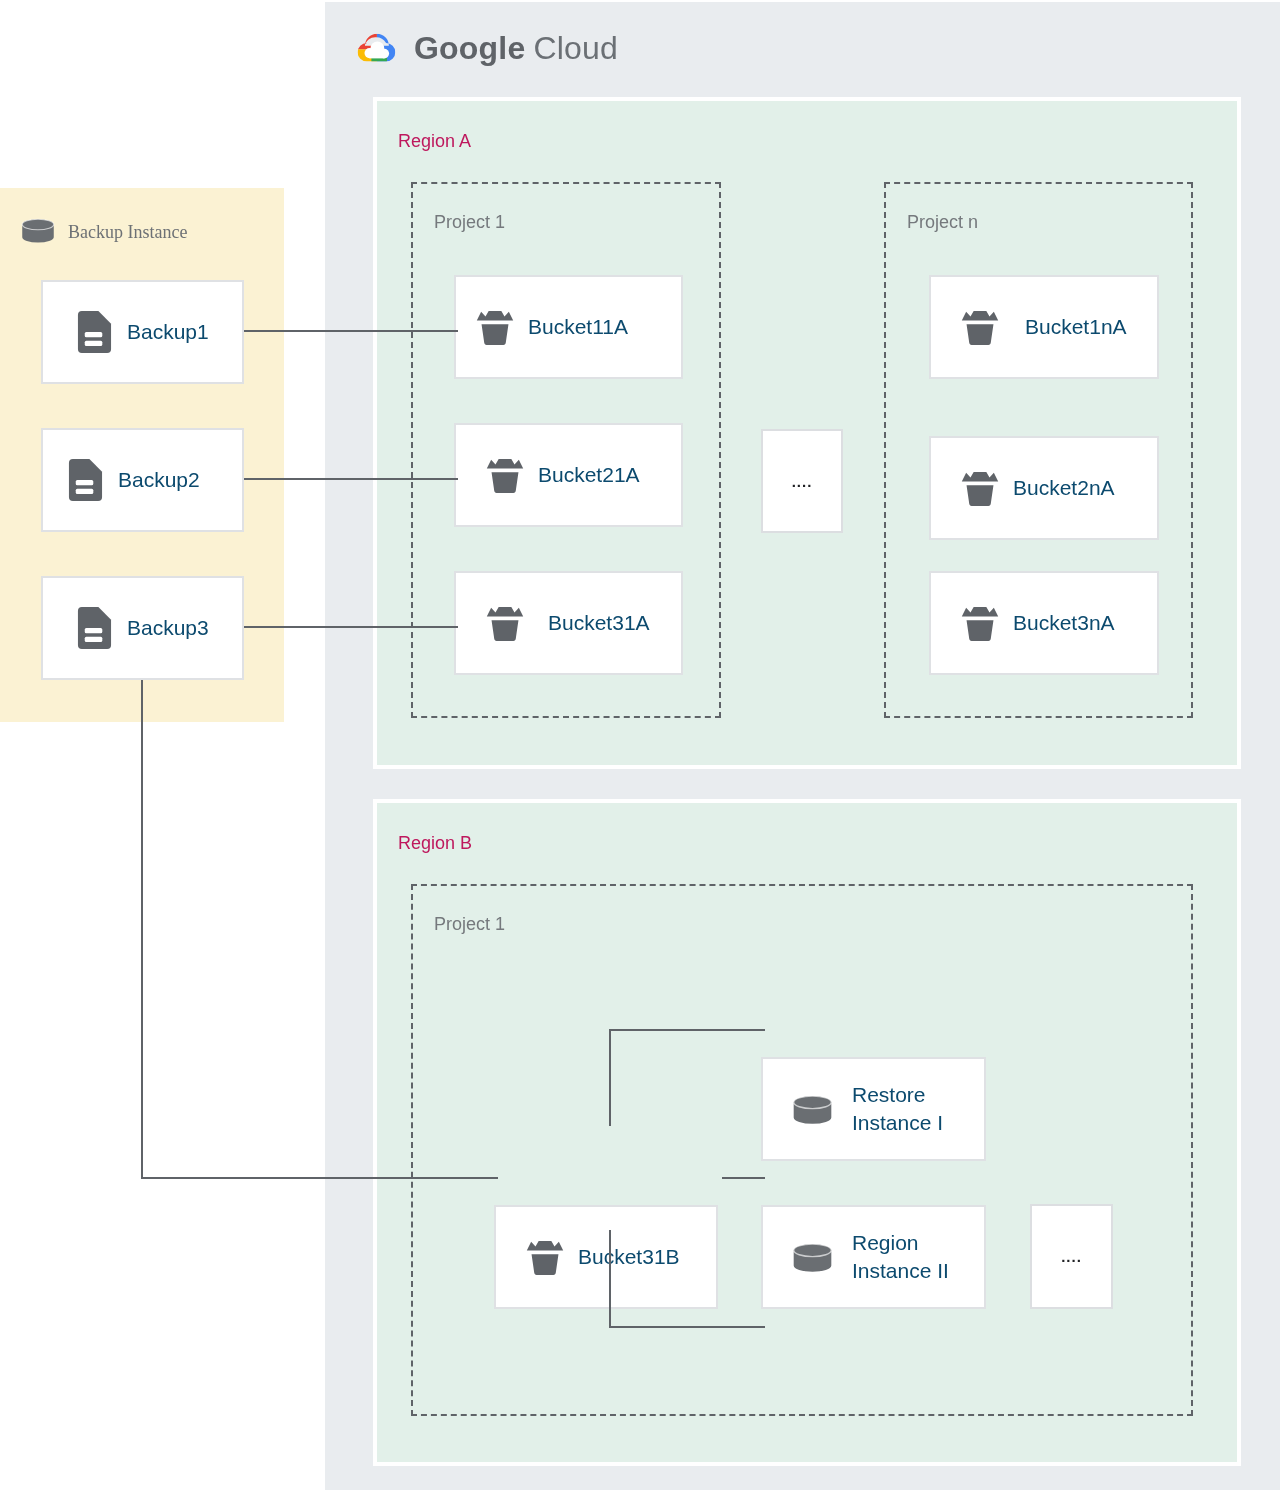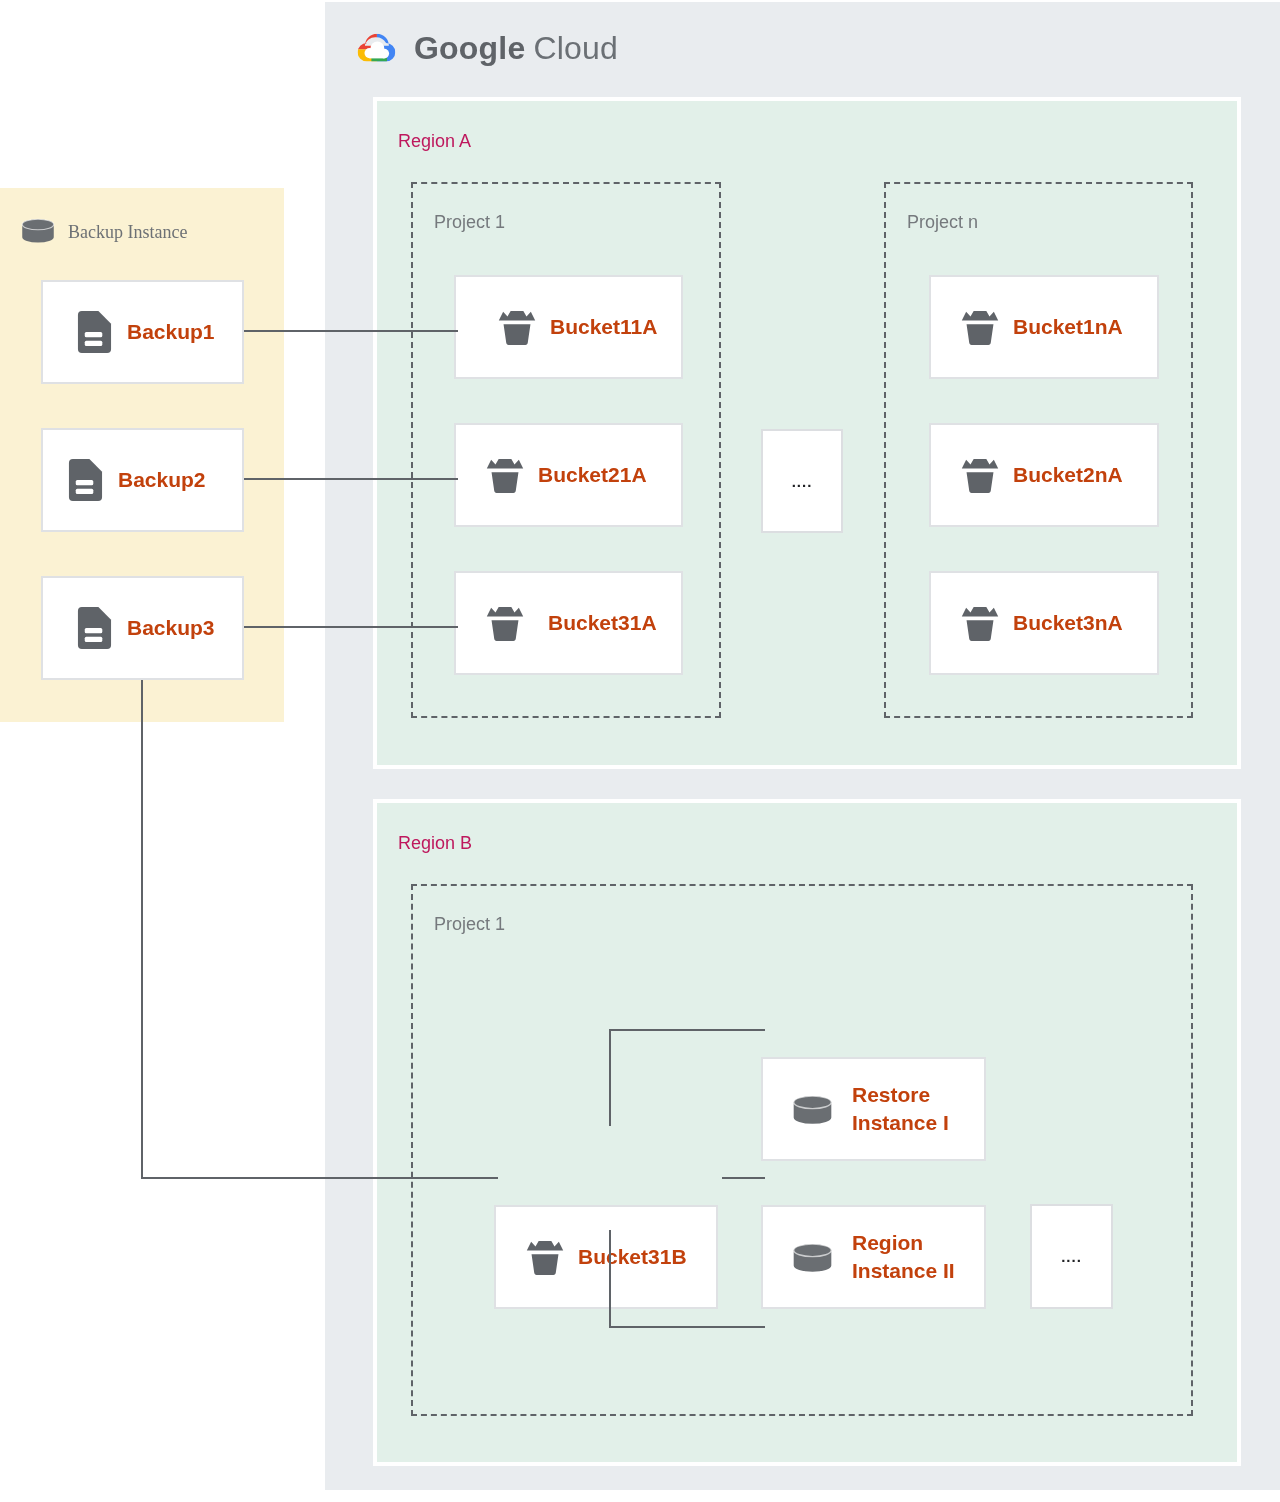--- a/index.html
+++ b/index.html
@@ -23,21 +23,21 @@
   .region-label{position:absolute;left:21px;top:30px;font-size:18px;color:#be185d;}
 
   
   .project{position:absolute;border:2px dashed #5f6368;box-sizing:border-box;}
   .project-label{position:absolute;left:21px;top:28px;font-size:18px;color:#75797d;}
 
   
   .node{position:absolute;background:#ffffff;border:2px solid #dfe1e4;box-sizing:border-box;
         display:flex;align-items:center;}
   .node .ic{flex:0 0 auto;display:flex;align-items:center;justify-content:center;}
-  .node .lbl{font-size:21px;color:#c2410c;line-height:1.35;font-weight:bold;}
+  .node .lbl{font-size:21px;color:#0c4a6e;line-height:1.35;}
 
   .dots-box{position:absolute;background:#fff;border:2px solid #dcdee1;box-sizing:border-box;
         display:flex;align-items:center;justify-content:center;
         font-size:15px;font-weight:700;letter-spacing:1px;color:#202124;}
 
   
   .backup-panel{position:absolute;left:0;top:188px;width:284px;height:534px;background:#fbf2d3;}
   .backup-header{position:absolute;left:20px;top:29px;display:flex;align-items:center;gap:12px;}
   .backup-header .hdr-lbl{font-size:18px;color:#6d7175;font-family:Liberation Serif, serif;}
 
@@ -94,21 +94,21 @@
       <span class="gc-word">
         <span class="brand">Google</span><span class="product">Cloud</span>
       </span>
     </div>
 
     <div class="region region-a">
       <div class="region-label">Region A</div>
 
       <div class="project" style="left:34px;top:81px;width:310px;height:536px;">
         <div class="project-label">Project 1</div>
-        <div class="node" style="left:41px;top:91px;width:229px;height:104px;padding-left:42px;gap:14px;">
+        <div class="node" style="left:41px;top:91px;width:229px;height:104px;padding-left:20px;gap:14px;">
           <span class="ic">
               <svg width="38" height="37" viewBox="0 0 48 46">
                 <use href="#bucket-icon"></use>
               </svg>
             </span>
           <span class="lbl">Bucket11A</span>
         </div>
         <div class="node" style="left:41px;top:239px;width:229px;height:104px;padding-left:30px;gap:14px;">
           <span class="ic">
               <svg width="38" height="37" viewBox="0 0 48 46">
@@ -126,29 +126,29 @@
           <span class="lbl">Bucket31A</span>
         </div>
       </div>
 
       <div class="dots-box" style="left:384px;top:328px;width:82px;height:104px;">
         <span>....</span>
       </div>
 
       <div class="project" style="left:507px;top:81px;width:309px;height:536px;">
         <div class="project-label">Project n</div>
-        <div class="node" style="left:43px;top:91px;width:230px;height:104px;padding-left:30px;gap:14px;">
+        <div class="node" style="left:43px;top:91px;width:230px;height:104px;padding-left:30px;gap:26px;">
           <span class="ic">
               <svg width="38" height="37" viewBox="0 0 48 46">
                 <use href="#bucket-icon"></use>
               </svg>
             </span>
           <span class="lbl">Bucket1nA</span>
         </div>
-        <div class="node" style="left:43px;top:239px;width:230px;height:104px;padding-left:30px;gap:14px;">
+        <div class="node" style="left:43px;top:252px;width:230px;height:104px;padding-left:30px;gap:14px;">
           <span class="ic">
               <svg width="38" height="37" viewBox="0 0 48 46">
                 <use href="#bucket-icon"></use>
               </svg>
             </span>
           <span class="lbl">Bucket2nA</span>
         </div>
         <div class="node" style="left:43px;top:387px;width:230px;height:104px;padding-left:30px;gap:14px;">
           <span class="ic">
               <svg width="38" height="37" viewBox="0 0 48 46">

